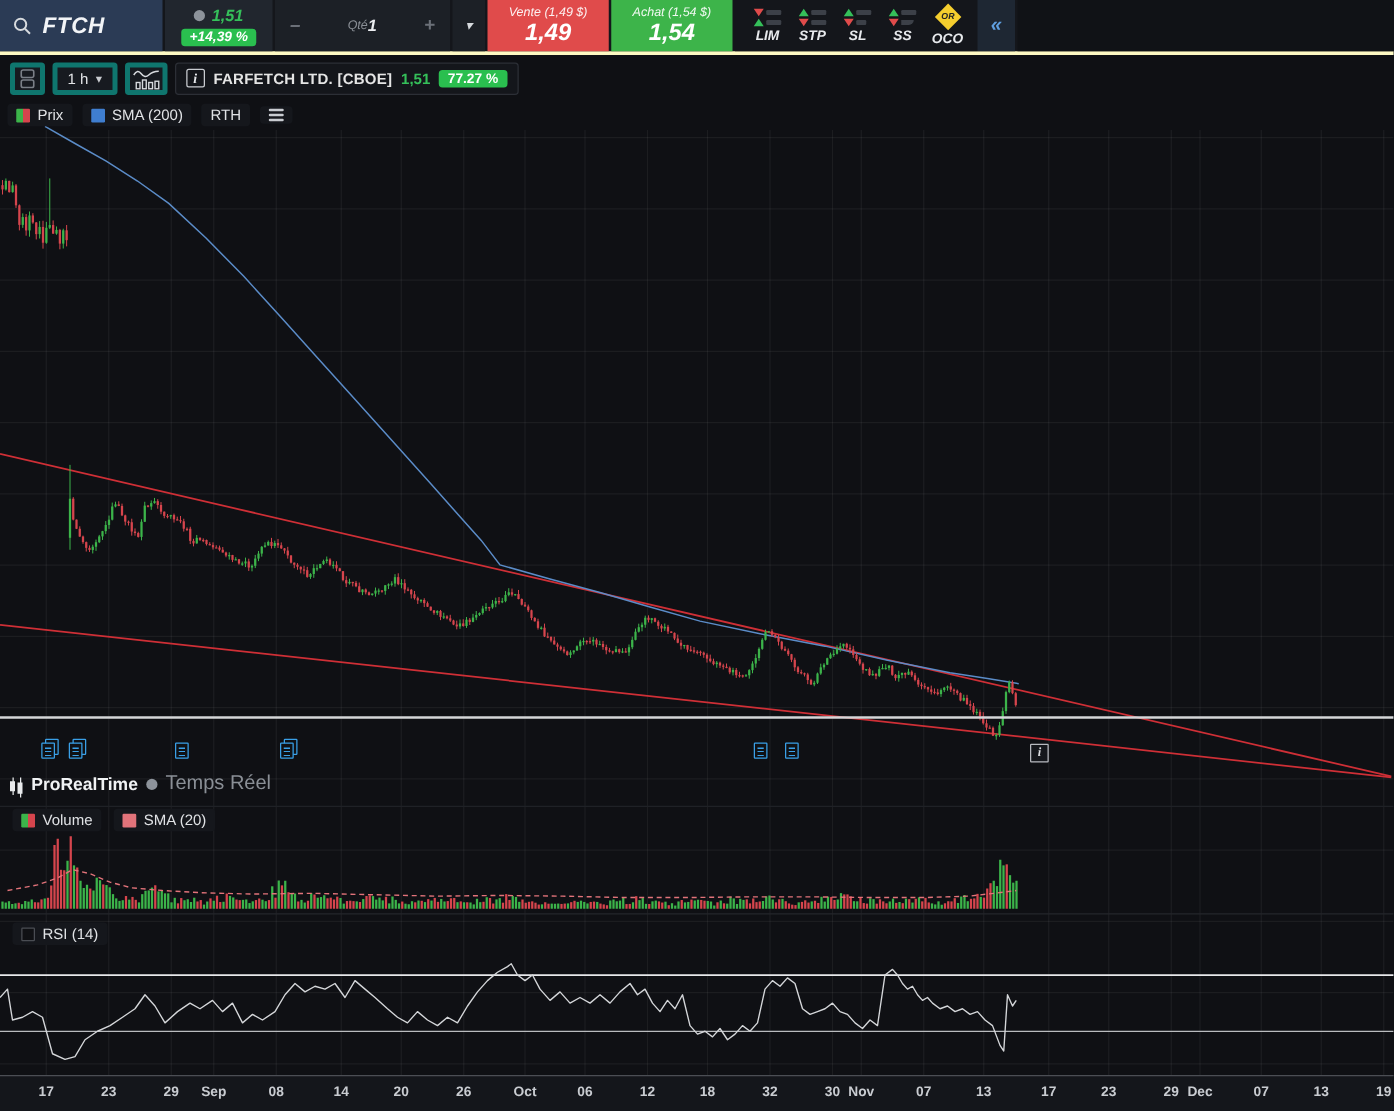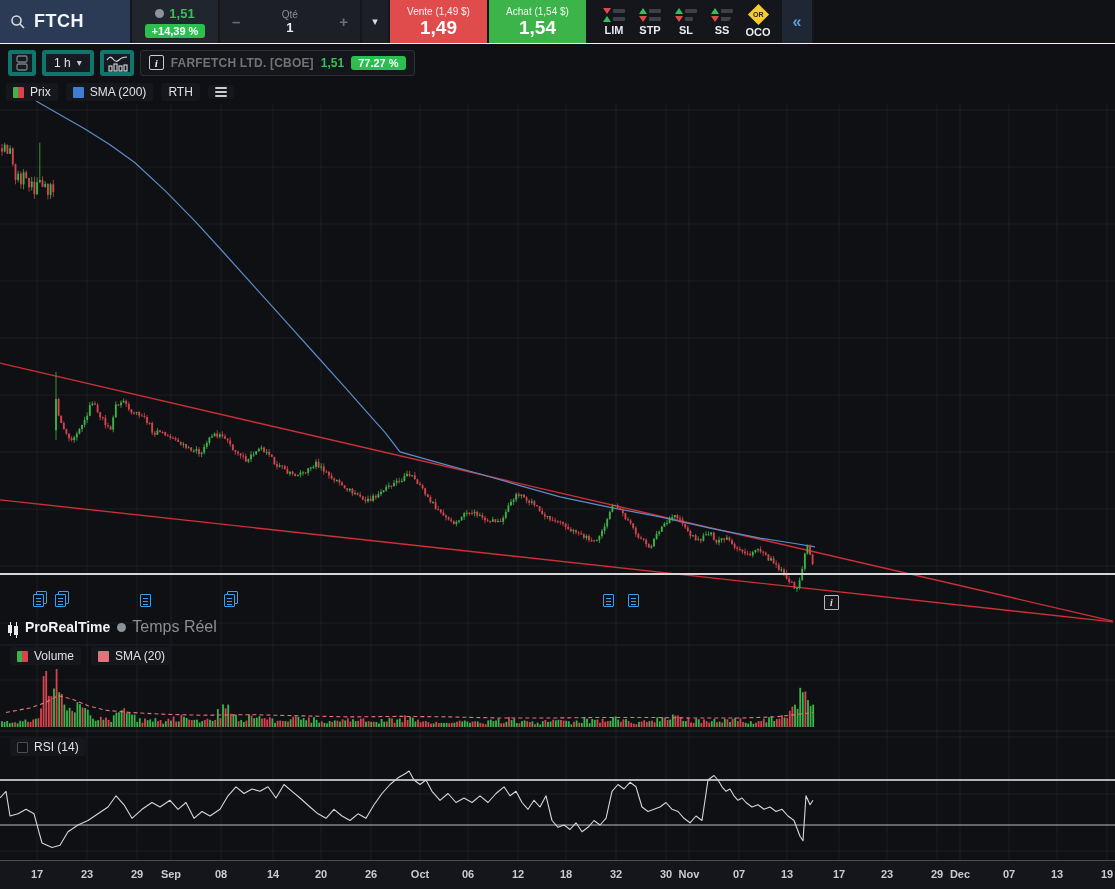--- a/index.html
+++ b/index.html
@@ -2,33 +2,33 @@
 <html><head>
 <meta charset="utf-8">
 <style>
   * { margin:0; padding:0; box-sizing:border-box; }
   html,body { width:1115px; height:889px; overflow:hidden; background:#0f1014;
     font-family:"Liberation Sans", sans-serif; -webkit-font-smoothing:antialiased; }
   .app { position:relative; width:1115px; height:889px; background:#0f1014; }
 
   
   .topbar { position:absolute; left:0; top:0; width:1115px; height:44px; background:#14161b;
-    display:flex; align-items:stretch; z-index:5; border-bottom:1px solid #fef9c3; }
+    display:flex; align-items:stretch; z-index:5; border-bottom:3px solid #fef9c3;font-style:italic; }
   .cell { display:flex; align-items:center; margin-right:2px; }
   .search-cell { width:130px; background:#2b3b55; padding:0 10px; gap:8px; }
   .symbol { color:#f2f4f7; font-size:18px; font-weight:bold; letter-spacing:.5px; }
   .price-cell { width:86px; background:#21262e; flex-direction:column; justify-content:center; gap:3px; }
   .last-row { display:flex; align-items:center; gap:5px; }
   .gray-dot { width:9px; height:9px; border-radius:50%; background:#8d939b; display:inline-block; }
   .last-price { color:#35c05a; font-size:13px; font-weight:bold; }
   .chg-badge { background:#2abf4f; color:#fff; font-size:11px; font-weight:bold;
     padding:1px 7px; border-radius:3px; }
   .qty-cell { width:140px; background:#1c2026; justify-content:space-between; padding:0 12px; }
   .stepper-btn { color:#6b7078; font-size:15px; font-weight:bold; cursor:default; }
-  .qty-mid { display:flex; flex-direction:column; align-items:center;justify-content:space-between; }
+  .qty-mid { display:flex; flex-direction:row; align-items:center;justify-content:space-between; }
   .qty-label { color:#8a8f96; font-size:10px; }
   .qty-value { color:#eceef1; font-size:13px; font-weight:bold; }
   .dd-cell { width:26px; justify-content:center; background:#1c2026; color:#d7dade; font-size:11px; }
   .trade-btn { width:97px; flex-direction:column; justify-content:center; gap:1px; }
   .sell { background:#e04b4b; }
   .buy  { background:#3db44a; }
   .trade-small { color:rgba(255,255,255,.92); font-size:10px; }
   .trade-big { color:#fff; font-size:19px; font-weight:bold; line-height:20px; }
   .ordertypes { display:flex; align-items:center; gap:4px; padding:0 8px 0 10px; background:#14161b; }
   .ot { display:flex; flex-direction:column; align-items:center; justify-content:center; width:32px; gap:2px; }
@@ -47,21 +47,21 @@
     font-size:16px; font-weight:bold; }
   .topbar-rest { flex:1; background:#101216; margin-right:0; }
 
   
   .toolbar2 { position:absolute; left:0; top:45px; width:1115px; height:35px; display:flex;
     align-items:center; gap:6px; padding:0 8px; z-index:5; }
   .tb-btn { background:#171a20; border:4px solid #0f766e; border-radius:3px; height:26px;
     display:flex; align-items:center; gap:6px; padding:0 8px; color:#e3e5e8; font-size:12px; }
   .tb-icon-btn { width:28px; justify-content:center; padding:0; }
   .instr-btn { background:#14161b; border:1px solid #2c2f36; gap:7px; }
-  .instr-name { color:#737373; font-size:12px; font-weight:bold; letter-spacing:.2px; }
+  .instr-name { color:#e5e5e5; font-size:12px; font-weight:bold; letter-spacing:.2px; }
   .instr-price { color:#35c05a; font-size:12px; font-weight:bold; }
   .info-box { width:15px; height:15px; border:1px solid #c9ccd1; border-radius:2px; color:#e6e8eb;
     font-family:"Liberation Serif", serif; font-style:italic; font-weight:bold; font-size:11px;
     display:flex; align-items:center; justify-content:center; }
   .legendbar { position:absolute; left:0; top:81px; width:1115px; height:22px; display:flex;
     align-items:center; gap:8px; padding:0 6px; z-index:5; }
   .lg-chip { display:flex; align-items:center; gap:6px; background:#15171c; border-radius:3px;
     padding:2px 7px; color:#e0e2e5; font-size:12px; }
   .swatch { width:11px; height:11px; border-radius:1px; display:inline-block; }
   .sw-prix { background:linear-gradient(90deg,#3cb44a 0 50%,#d6454d 50% 100%); }

